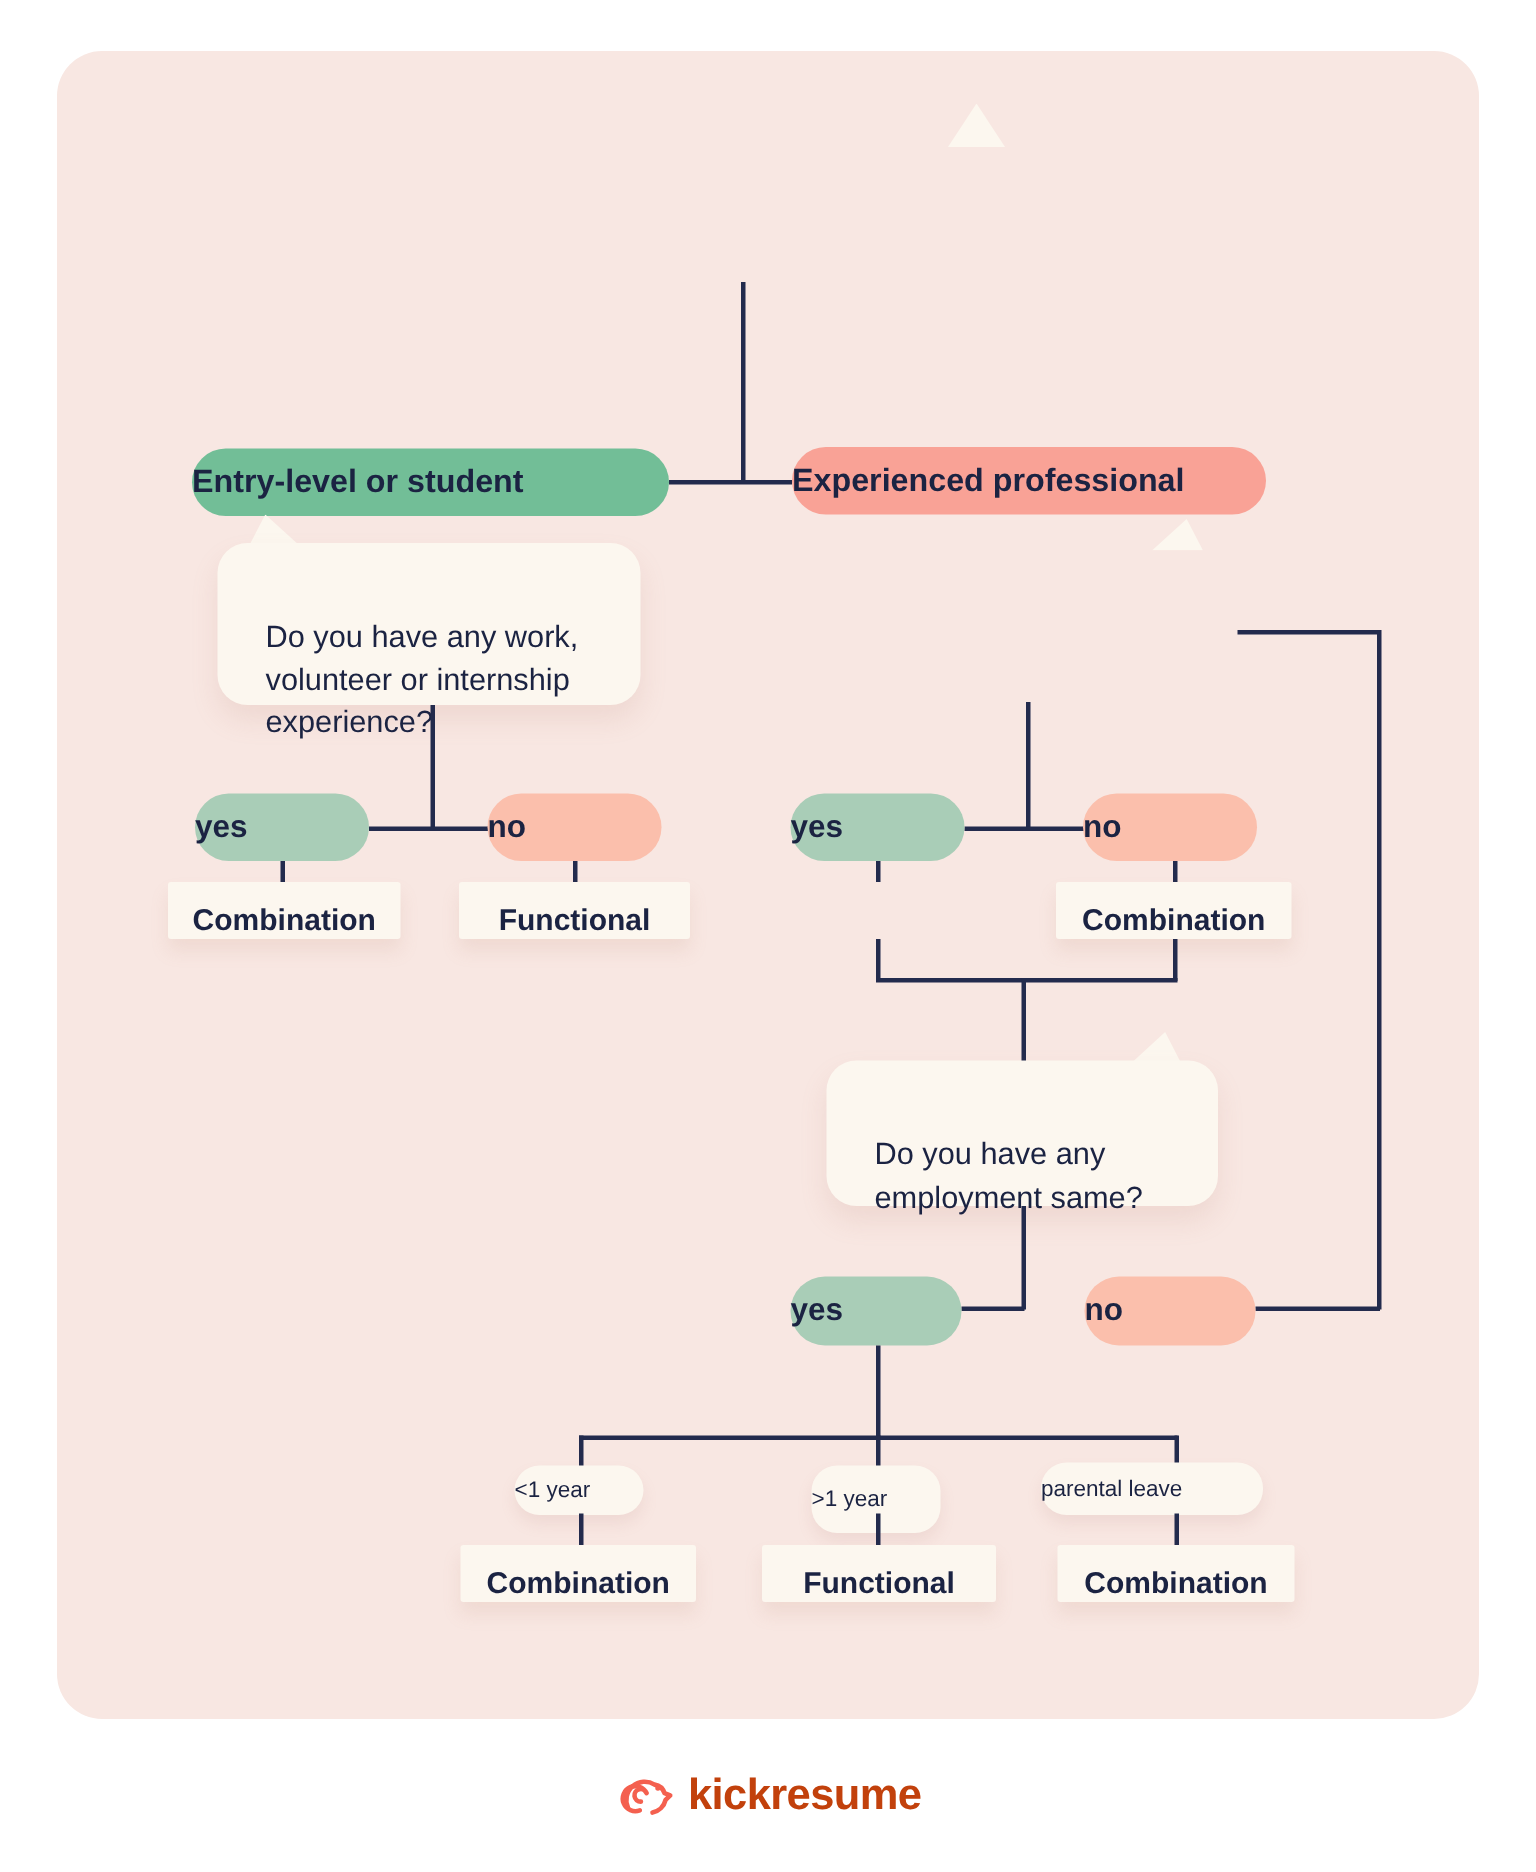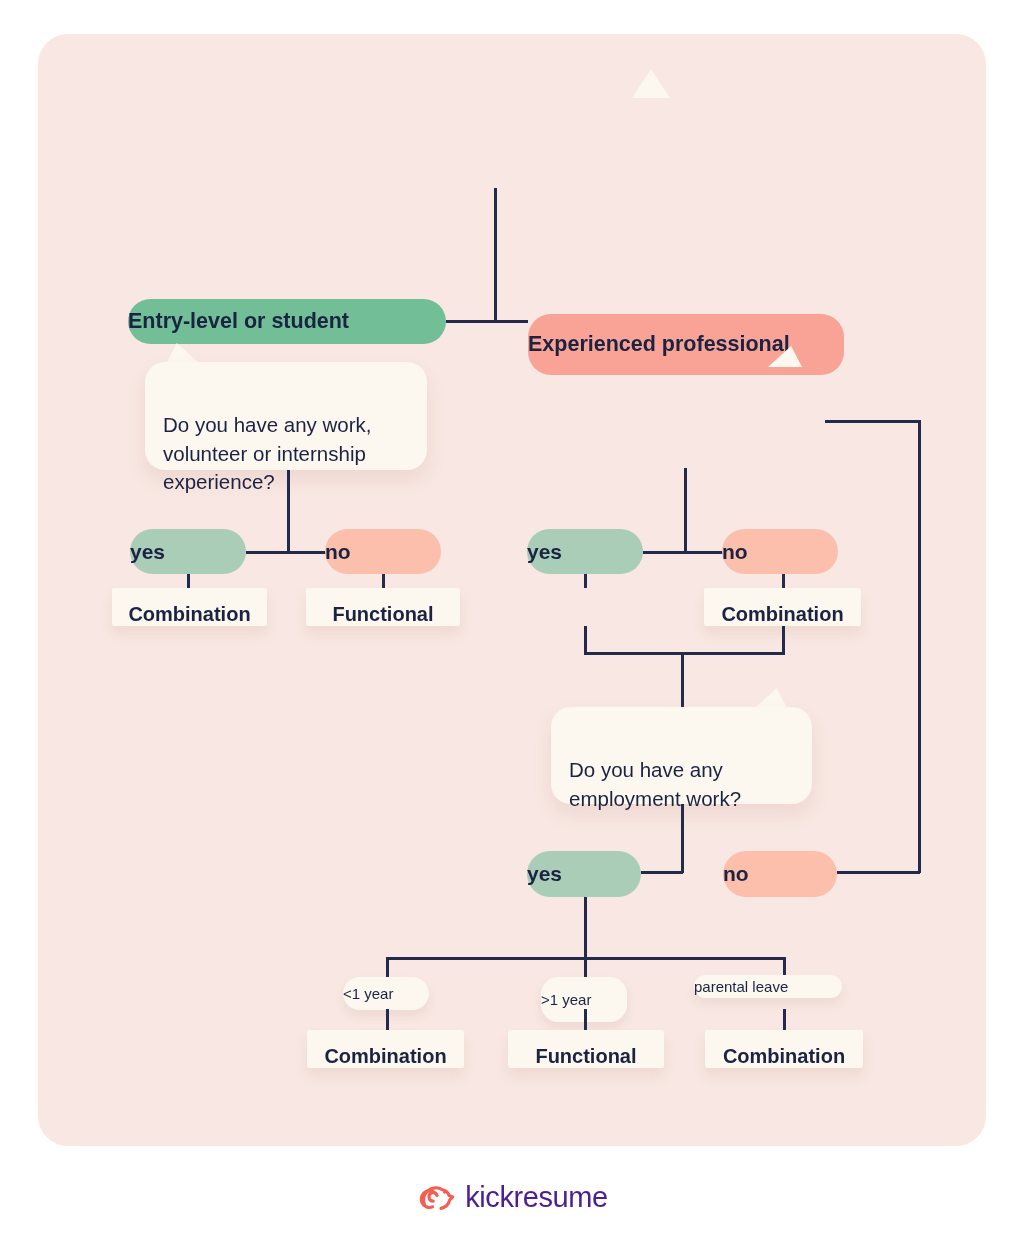--- a/index.html
+++ b/index.html
@@ -8,55 +8,55 @@
     --salmon_light:#FBBFAC; --logo_coral:#F4604F;
   }
   *{margin:0;padding:0;box-sizing:border-box}
   body{background:#e8e8e8;font-family:"Liberation Sans",sans-serif}
   .page{position:relative;width:1024px;height:1248px;background:var(--background);margin:0 auto;overflow:hidden}
   .panel{position:absolute;left:38px;top:34px;width:948px;height:1112px;background:var(--panel);border-radius:30px}
   .bubble{position:absolute;background:var(--cream);color:var(--navy);border-radius:20px;
           box-shadow:0 10px 18px rgba(193,138,124,.16)}
   .bubble.title{border-radius:24px;display:flex;align-items:center;justify-content:center;
           font-weight:700;font-size:28px;letter-spacing:.2px}
-  .bubble.q{font-size:20.5px;line-height:1.38;padding:21px 18px;white-space:pre-line;font-weight:400}
+  .bubble.q{font-size:20.5px;line-height:1.38;padding:21px 32px;white-space:pre-line;font-weight:400}
   .ptr{position:absolute;background:var(--cream)}
   .pill{position:absolute;display:flex;align-items:center;justify-content:flex-start;
         color:var(--navy);font-weight:700;border-radius:23px}
   .pill.big{font-size:21.5px}
   .pill.yn{font-size:21px}
   .pill.green{background:var(--green)}
   .pill.greenl{background:var(--green_light)}
   .pill.salmon{background:var(--salmon)}
   .pill.salmonl{background:var(--salmon_light)}
   .pill.small{background:var(--cream);font-weight:400;font-size:15px;border-radius:17px;
         box-shadow:0 6px 10px rgba(193,138,124,.14)}
   .rbox{position:absolute;background:var(--cream);color:var(--navy);font-weight:700;font-size:20px;
         border-radius:2px;display:flex;align-items:flex-end;justify-content:center;
         box-shadow:0 8px 12px rgba(193,138,124,.15)}
   .vline{position:absolute;width:2.5px;background:var(--line)}
   .hline{position:absolute;height:2.5px;background:var(--line)}
   .footer{position:absolute;left:0;right:0;top:1178px;display:flex;align-items:center;justify-content:center;gap:9px}
-  .brand{color:#4c1d95;font-weight:400;font-size:29px;letter-spacing:-.4px}
+  .brand{color:#c2410c;font-weight:700;font-size:29px;letter-spacing:-.4px}
 </style>
 </head>
 <body>
 
 <div class="page">
   <div class="panel"></div>
 
   <div class="ptr" style="left:632px;top:69px;width:38px;height:29px;clip-path:polygon(50% 0,100% 100%,0 100%)"></div>
 
   <div class="vline" style="left:494px;top:188px;height:133px"></div>
   <div class="hline" style="left:446px;top:320px;width:82px"></div>
 
   <div class="pill big green" style="left:128px;top:299px;width:318px;height:45px">
     <span>Entry-level or student</span>
   </div>
-  <div class="pill big salmon" style="left:528px;top:314px;width:316px;height:61px">
+  <div class="pill big salmon" style="left:528px;top:298px;width:316px;height:45px">
     <span>Experienced professional</span>
   </div>
 
   <div class="ptr" style="left:166px;top:343px;width:34px;height:21px;clip-path:polygon(32% 0,100% 100%,0 100%)"></div>
   <div class="bubble q" style="left:145px;top:362px;width:282px;height:108px">
     <span>Do you have any work,
 volunteer or internship
 experience?</span>
   </div>
   <div class="vline" style="left:287px;top:470px;height:82px"></div>
@@ -101,21 +101,21 @@
   </div>
 
   <div class="vline" style="left:584px;top:626px;height:28px"></div>
   <div class="vline" style="left:782px;top:626px;height:28px"></div>
   <div class="hline" style="left:584px;top:652px;width:201px"></div>
   <div class="vline" style="left:681px;top:652px;height:56px"></div>
 
   <div class="ptr" style="left:755px;top:688px;width:32px;height:20px;clip-path:polygon(68% 0,100% 100%,0 100%)"></div>
   <div class="bubble q" style="left:551px;top:707px;width:261px;height:97px">
     <span>Do you have any
-employment work?</span>
+employment same?</span>
   </div>
   <div class="vline" style="left:681px;top:804px;height:69px"></div>
   <div class="hline" style="left:641px;top:871px;width:42px"></div>
 
   <div class="pill yn greenl" style="left:527px;top:851px;width:114px;height:46px">
     <span>yes</span>
   </div>
   <div class="pill yn salmonl" style="left:723px;top:851px;width:114px;height:46px">
     <span>no</span>
   </div>
@@ -125,21 +125,21 @@
   <div class="vline" style="left:386px;top:957px;height:21px"></div>
   <div class="vline" style="left:584px;top:957px;height:21px"></div>
   <div class="vline" style="left:783px;top:957px;height:21px"></div>
 
   <div class="pill small" style="left:343px;top:977px;width:86px;height:33px">
     <span>&lt;1 year</span>
   </div>
   <div class="pill small" style="left:541px;top:977px;width:86px;height:45px">
     <span>&gt;1 year</span>
   </div>
-  <div class="pill small" style="left:694px;top:975px;width:148px;height:23px">
+  <div class="pill small" style="left:694px;top:975px;width:148px;height:35px">
     <span>parental leave</span>
   </div>
 
   <div class="vline" style="left:386px;top:1009px;height:21px"></div>
   <div class="vline" style="left:584px;top:1009px;height:21px"></div>
   <div class="vline" style="left:783px;top:1009px;height:21px"></div>
 
   <div class="rbox" style="left:307px;top:1030px;width:157px;height:38px">
     <span>Combination</span>
   </div>

